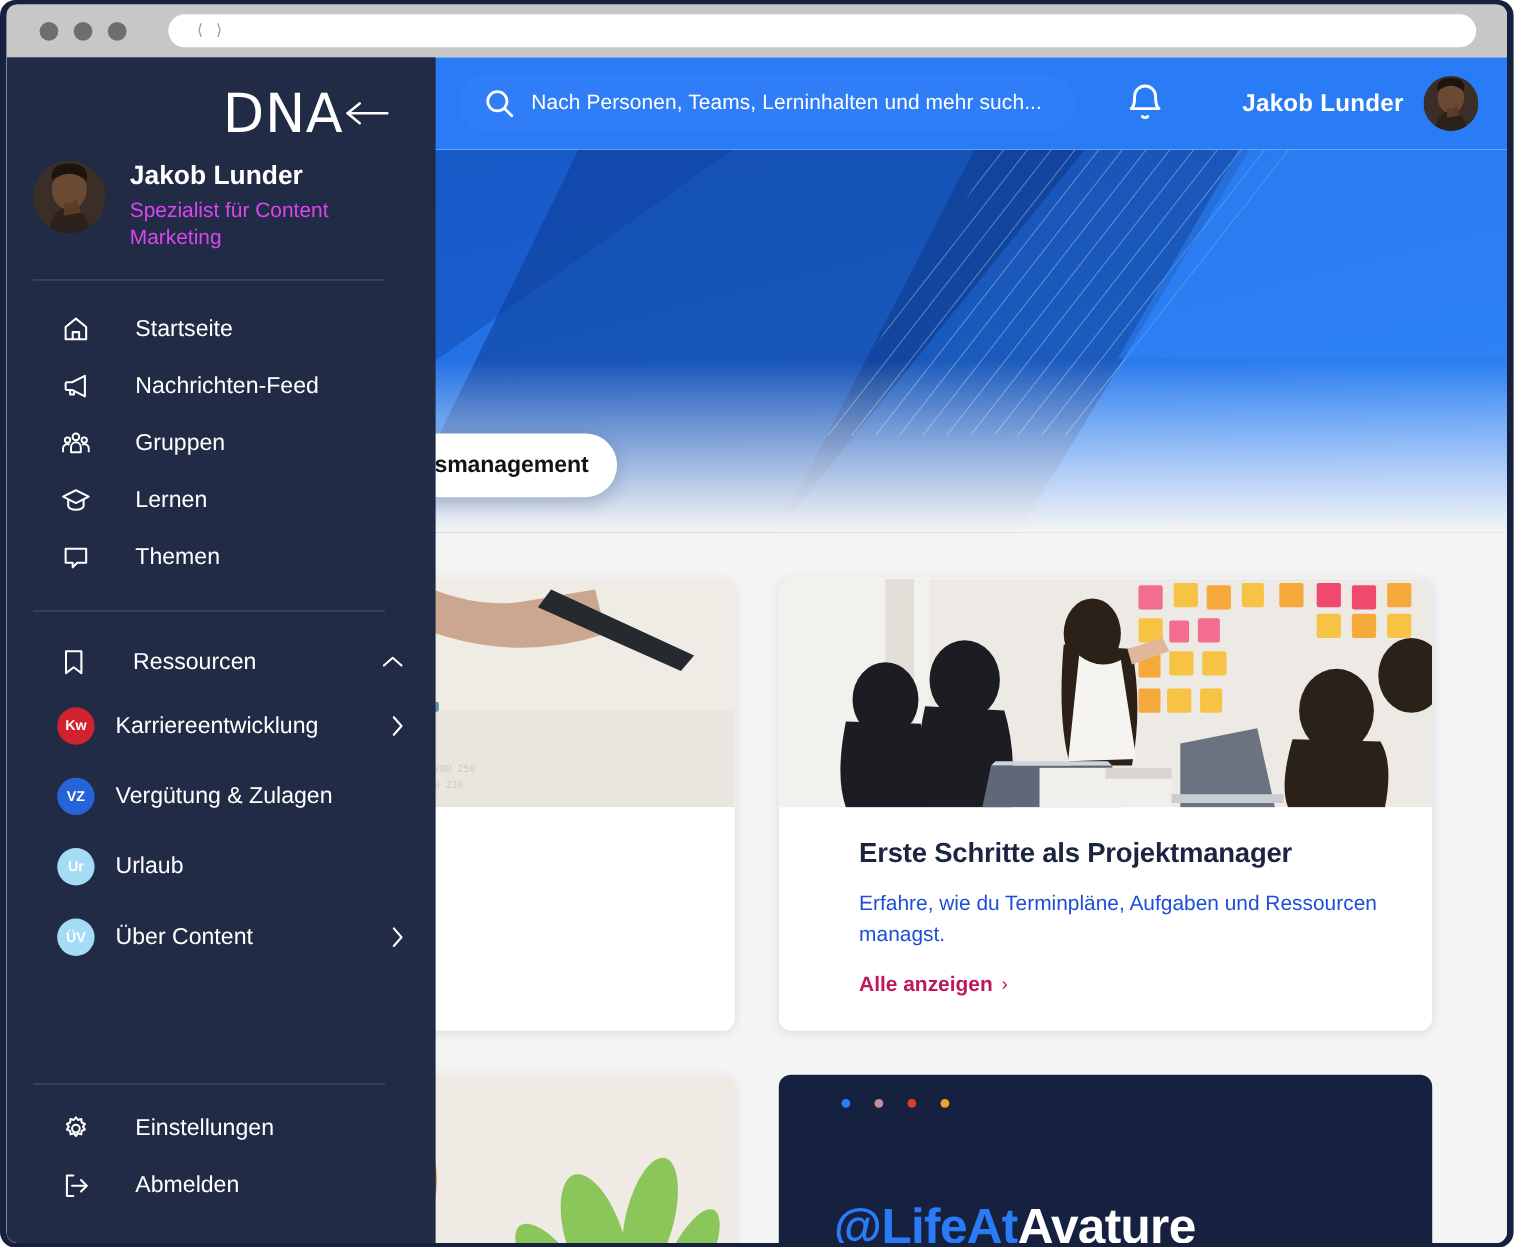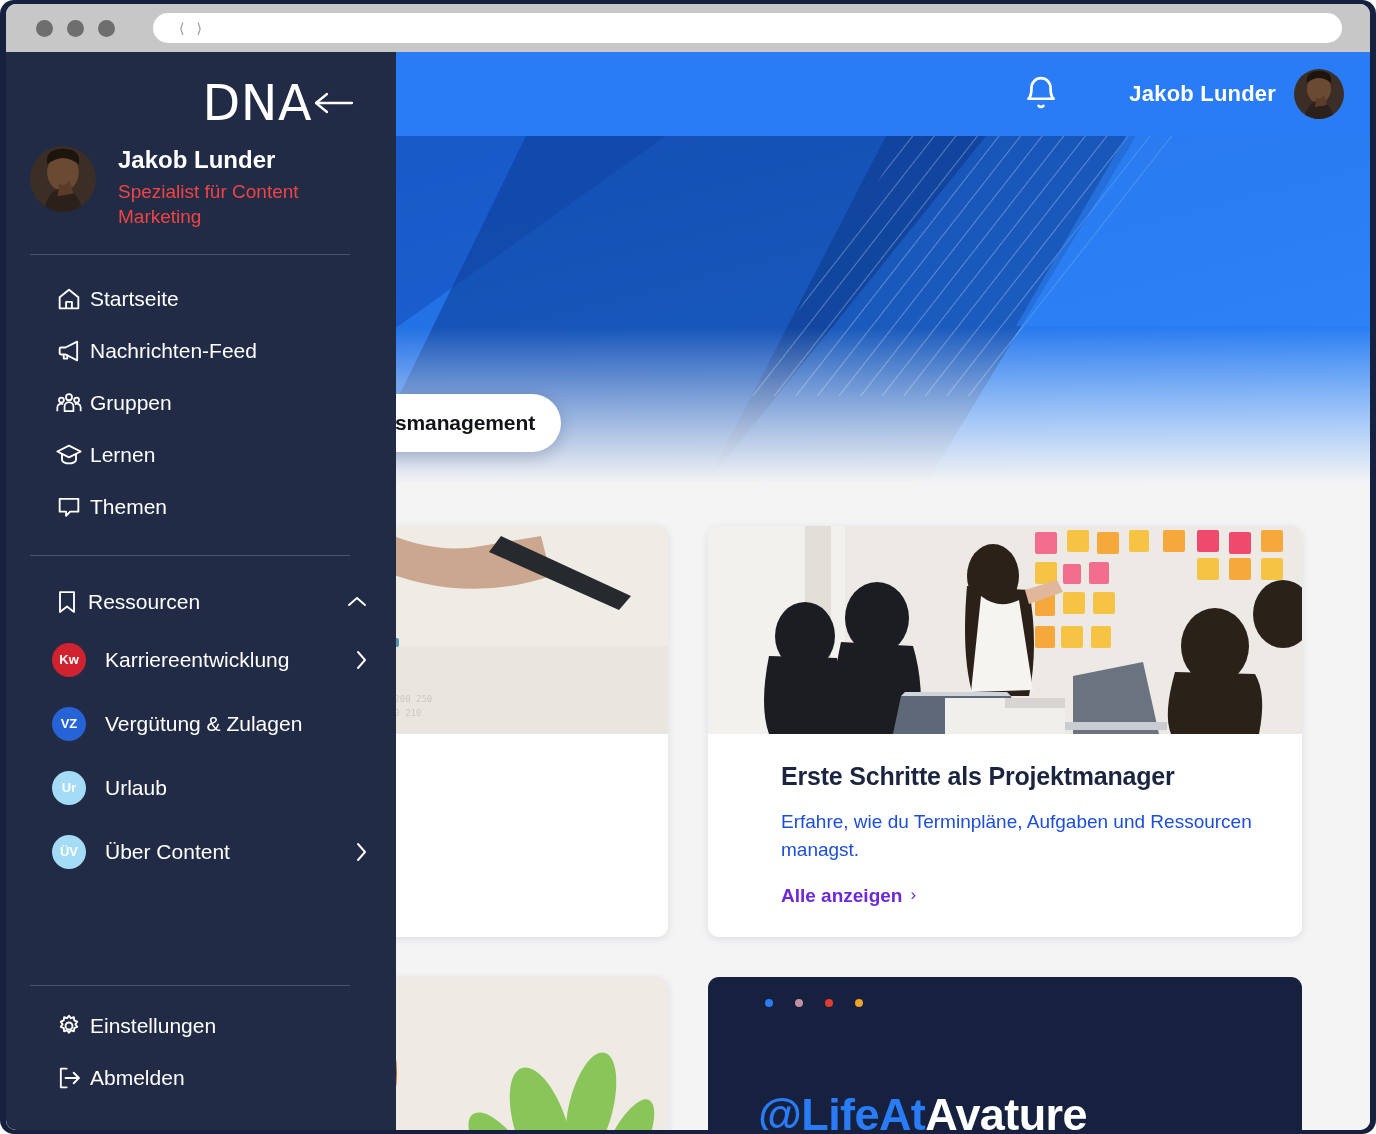--- a/index.html
+++ b/index.html
@@ -206,21 +206,21 @@
     letter-spacing: -.2px;
   }
   .card-desc {
     font-size: 19px;
     color: #1d4ed8;
     line-height: 1.45;
     margin-bottom: 22px;
   }
   .card-link {
     font-size: 19px;
-    color: #6d28d9;
+    color: #be185d;
     font-weight: bold;
     display: inline-flex;
     align-items: flex-start;
     gap: 8px;
   }
   .card-link .ch { font-weight: normal; font-size: 17px; }
 
   
   .card-social {
     background: #16213f;
@@ -284,35 +284,35 @@
     overflow: hidden;
     flex-shrink: 0;
   }
   .sb-user-name {
     color: #ffffff;
     font-size: 24px;
     font-weight: bold;
     margin-bottom: 5px;
   }
   .sb-user-role {
-    color: #ef4444;
+    color: #d946ef;
     font-size: 19px;
     line-height: 1.33;
     max-width: 215px;
   }
   .sb-divider {
     height: 1px;
     background: #4a5469;
     margin: 24px 46px 0 24px;
   }
   .sb-nav { padding-top: 18px; }
   .sb-item {
     display: flex;
     align-items: center;
-    gap: 6px;
+    gap: 39px;
     height: 52px;
     padding: 0 28px 0 48px;
     color: #ffffff;
     font-size: 21px;
   }
   .sb-item .sb-ico {
     width: 30px; height: 30px;
     display: flex; align-items: center; justify-content: center;
     flex-shrink: 0;
   }
@@ -551,20 +551,27 @@
           <span class="sd" style="background:#eda32b"></span>
         </div>
         <div class="social-handle">
           <span class="blue">@LifeAt</span><span class="white">Avature</span>
         </div>
       </div>
 
     </div>
 
     <div class="top-header">
+      <div class="search-wrap">
+        <svg width="30" height="30" viewBox="0 0 24 24" fill="none" stroke="#ffffff" stroke-width="2">
+          <circle cx="10.5" cy="10.5" r="7"></circle>
+              <line x1="15.8" y1="15.8" x2="21" y2="21" stroke-linecap="round"></line>
+        </svg>
+        <span class="search-input-text">Nach Personen, Teams, Lerninhalten und mehr such...</span>
+      </div>
       <div class="bell-btn">
         <svg width="38" height="38" viewBox="0 0 24 24" fill="none" stroke="#ffffff" stroke-width="1.7">
           <path d="M18 8a6 6 0 1 0-12 0c0 6-2 7-2 7h16s-2-1-2-7" stroke-linejoin="round"></path>
           <path d="M10.5 19.5a2 2 0 0 0 3 0" stroke-linecap="round"></path>
         </svg>
       </div>
       <div class="header-user">
         <span class="header-user-name">Jakob Lunder</span>
         <span class="hdr-avatar">
           <svg width="50" height="50" viewBox="0 0 50 50">

